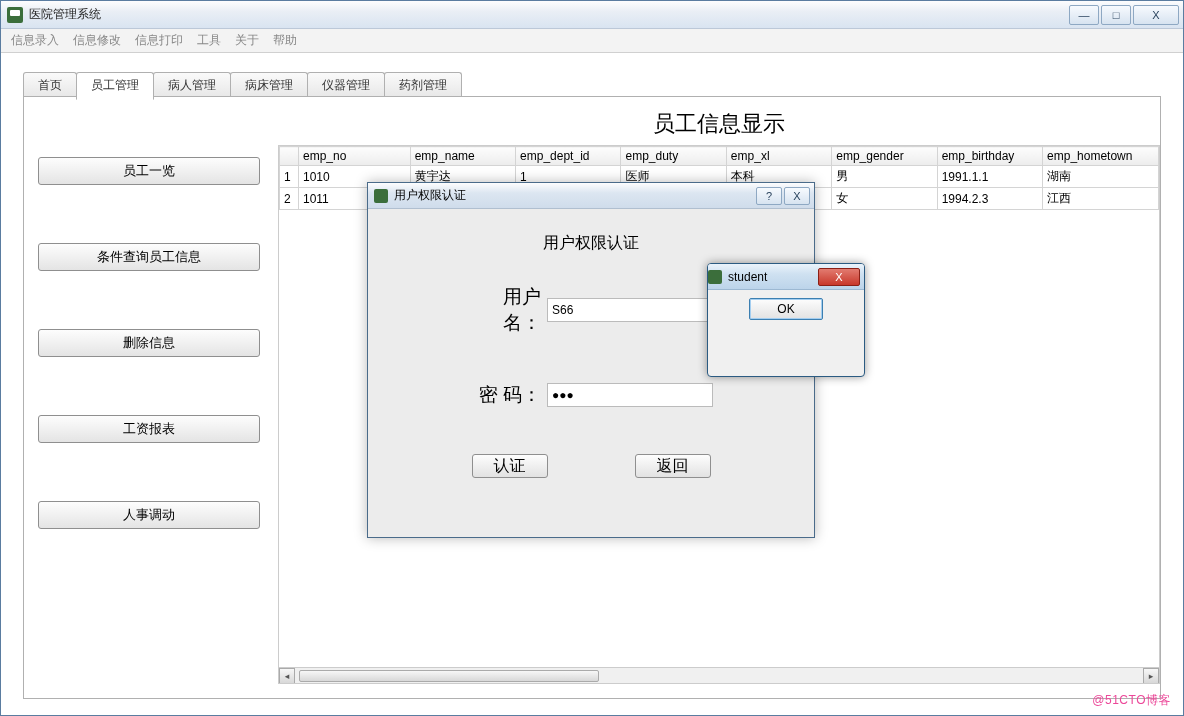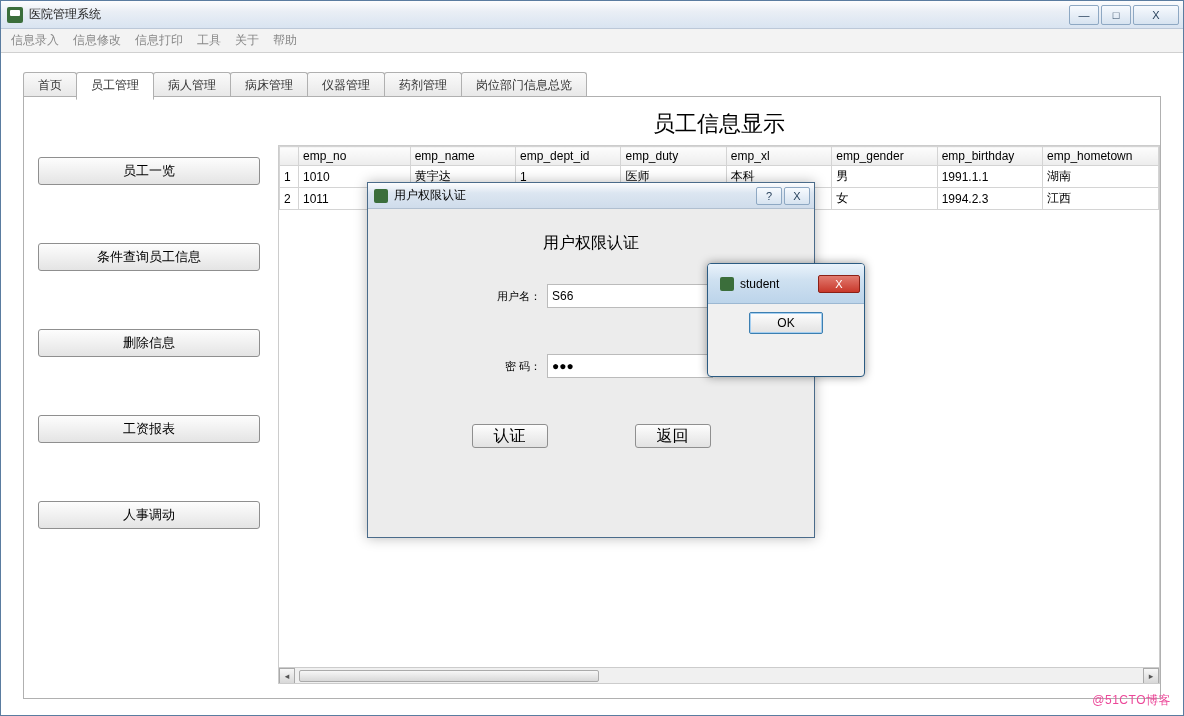--- a/index.html
+++ b/index.html
@@ -46,28 +46,28 @@
 
 .dialog { position: absolute; top: 182px; left: 367px; width: 448px; height: 356px; border: 1px solid #4a6b8a; background: #ececec; box-shadow: 0 0 12px rgba(0,0,0,.28); }
 .dialog .dlg-titlebar { height: 26px; background: linear-gradient(#fdfdfe,#dce6f1 40%,#cfdceb); display:flex; align-items:center; padding-left:6px; border-bottom:1px solid #b0bfd0; }
 .dialog .dlg-titlebar .ticon { width:14px;height:14px;background:#3b6e3b;border-radius:2px;margin-right:6px; }
 .dlg-title { font-size: 12px; flex:1; }
 .dlg-winbtns { display:flex; margin-right:4px; }
 .dlg-winbtn { width:26px;height:18px;margin-left:2px;background:linear-gradient(#f7fafe,#d7e3f0);border:1px solid #8ea8c3;border-radius:2px;display:flex;align-items:center;justify-content:center;font-size:11px;color:#2b445e; }
 .dlg-body { padding: 24px 30px 0; }
 .dlg-heading { text-align:center; font-size:16px; margin-bottom: 30px; }
 .form-row { display:flex; align-items:center; margin-bottom: 46px; justify-content:center; }
-.form-row label { width: 72px; text-align:right; font-size:11px; margin-right:6px; }
+.form-row label { width: 72px; text-align:right; font-size:19px; margin-right:6px; }
 .form-row input { width: 166px; height: 20px; border: 1px solid #bbb; background:#fff; font-size:12px; padding:11px 4px; }
 .dlg-buttons { display:flex; justify-content:space-around; padding: 0 30px; margin-top: 20px; }
 .dlg-btn { width: 76px; height: 24px; background: linear-gradient(#fdfdfd,#e2e2e2); border:1px solid #8f8f8f; border-radius:3px; font-size:16px; }
 
 
 .msgbox { position: absolute; top: 263px; left: 707px; width: 158px; height: 114px; border: 1px solid #2b5b82; background: #f0f0f0; box-shadow: 0 0 10px rgba(0,0,0,.4); border-radius: 4px; }
-.msgbox .mb-titlebar { height: 40px; background: linear-gradient(#eaf3fb,#cfe1f1 40%,#bcd4ea); border-bottom:1px solid #9cb8d2; display:flex; align-items:center; padding-left:12px; border-radius:3px 3px 0 0; }
+.msgbox .mb-titlebar { height: 26px; background: linear-gradient(#eaf3fb,#cfe1f1 40%,#bcd4ea); border-bottom:1px solid #9cb8d2; display:flex; align-items:center; padding-left:0; border-radius:3px 3px 0 0; }
 .msgbox .ticon { width:14px;height:14px;background:#3b6e3b;border-radius:2px;margin-right:6px; }
 .mb-title { font-size:12px; flex:1; }
 .mb-close { width:42px;height:18px;margin-right:4px;background:linear-gradient(#e27b70,#c8382b);border:1px solid #8b2016;border-radius:2px;display:flex;align-items:center;justify-content:center;color:#fff;font-size:11px; }
 .mb-body { background:#fff; padding: 14px 8px 10px; text-align:center; font-size:12px; border-bottom:1px solid #ddd; }
 .mb-footer { padding: 8px 0; display:flex; justify-content:center; }
 .mb-ok { width: 74px; height: 22px; background: linear-gradient(#fdfdfd,#e2e2e2); border:1px solid #3c7fb1; border-radius:2px; font-size:12px; box-shadow: inset 0 0 0 1px #a4cef0; }
 
 .watermark { position:absolute; right:12px; bottom:6px; font-size:12px; color:#ec4899; letter-spacing:.5px; }
 </style>
 </head>
@@ -93,21 +93,20 @@
     <span>帮助</span>
   </div>
 
   <div class="tabstrip">
     <div class="tab">首页</div>
     <div class="tab active">员工管理</div>
     <div class="tab">病人管理</div>
     <div class="tab">病床管理</div>
     <div class="tab">仪器管理</div>
     <div class="tab">药剂管理</div>
-    <div class="tab">岗位部门信息总览</div>
   </div>
 
   <div class="tab-panel">
     <div class="left-pane">
       <button class="big-btn">员工一览</button>
       <button class="big-btn">条件查询员工信息</button>
       <button class="big-btn">删除信息</button>
       <button class="big-btn">工资报表</button>
       <button class="big-btn">人事调动</button>
     </div>

